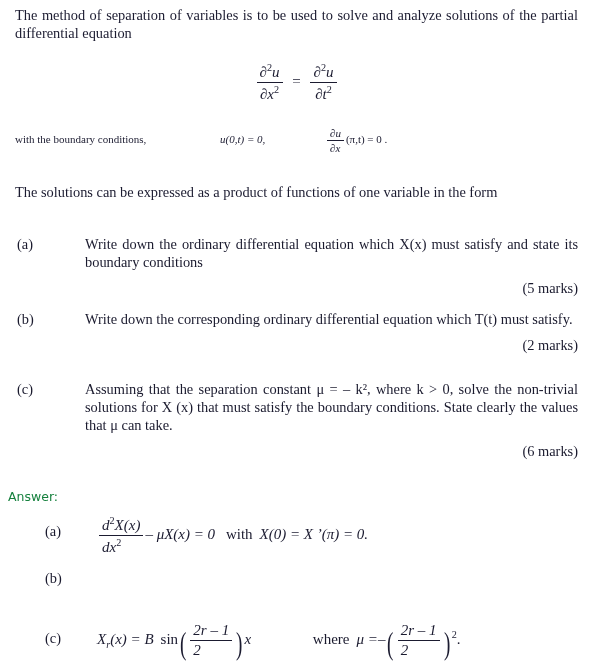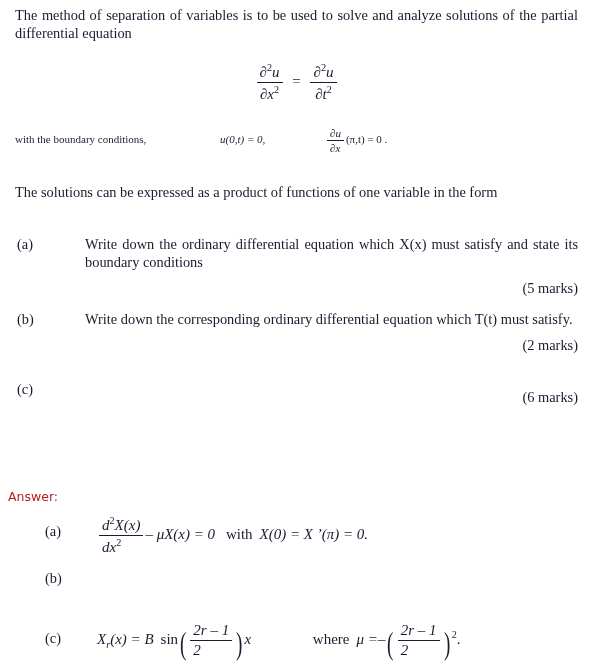--- a/index.html
+++ b/index.html
@@ -146,21 +146,21 @@
   .q-b { top: 310px; }
   .q-c { top: 380px; }
 
   
   .answer-label {
     position: absolute;
     left: 8px;
     top: 489px;
     font-family: "DejaVu Sans", "Liberation Sans", sans-serif;
     font-size: 12.5px;
-    color: #b91c1c;
+    color: #15803d;
   }
 
   .aitem {
     position: absolute;
     left: 17px;
     width: 561px;
     font-size: 15px;
   }
   .amark {
     position: absolute;
@@ -234,20 +234,21 @@
   </div>
 
   <div class="qitem q-b">
     <span class="qmark">(b)</span>
     <div class="qbody">Write down the corresponding ordinary differential equation which T(t) must satisfy.</div>
     <div class="marks">(2 marks)</div>
   </div>
 
   <div class="qitem q-c">
     <span class="qmark">(c)</span>
+    <div class="qbody">Assuming that the separation constant μ = – k², where k &gt; 0, solve the non-trivial solutions for X (x) that must satisfy the boundary conditions. State clearly the values that μ can take.</div>
     <div class="marks">(6 marks)</div>
   </div>
 
   <div class="answer-label">Answer:</div>
 
   <div class="aitem a-a">
     <span class="amark">(a)</span>
     <div class="abody">
       <span class="math">
         <span class="frac">

